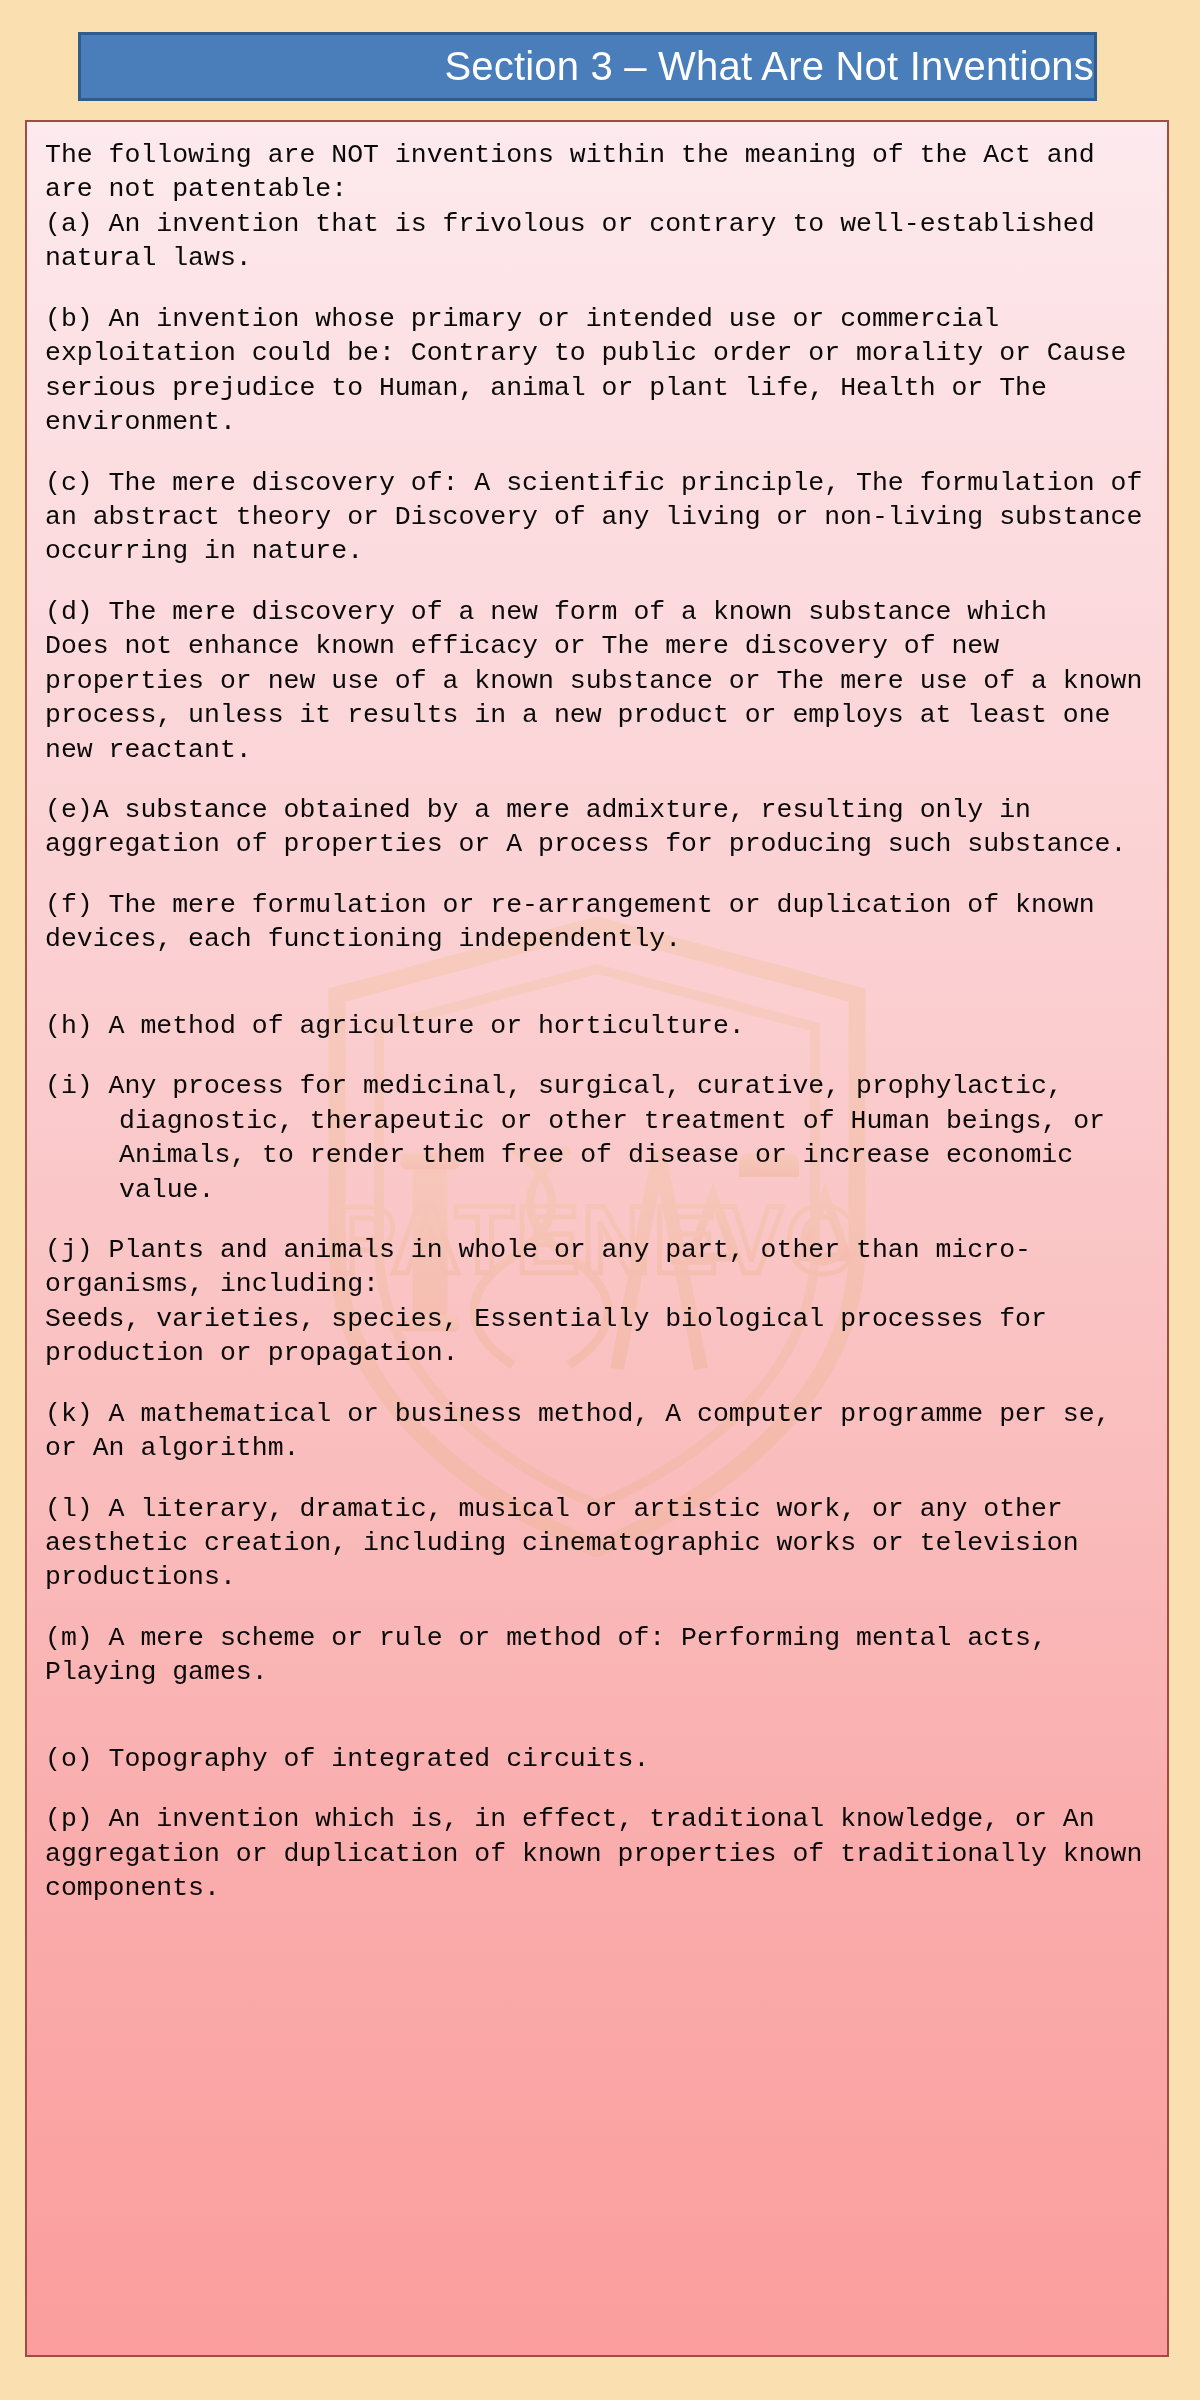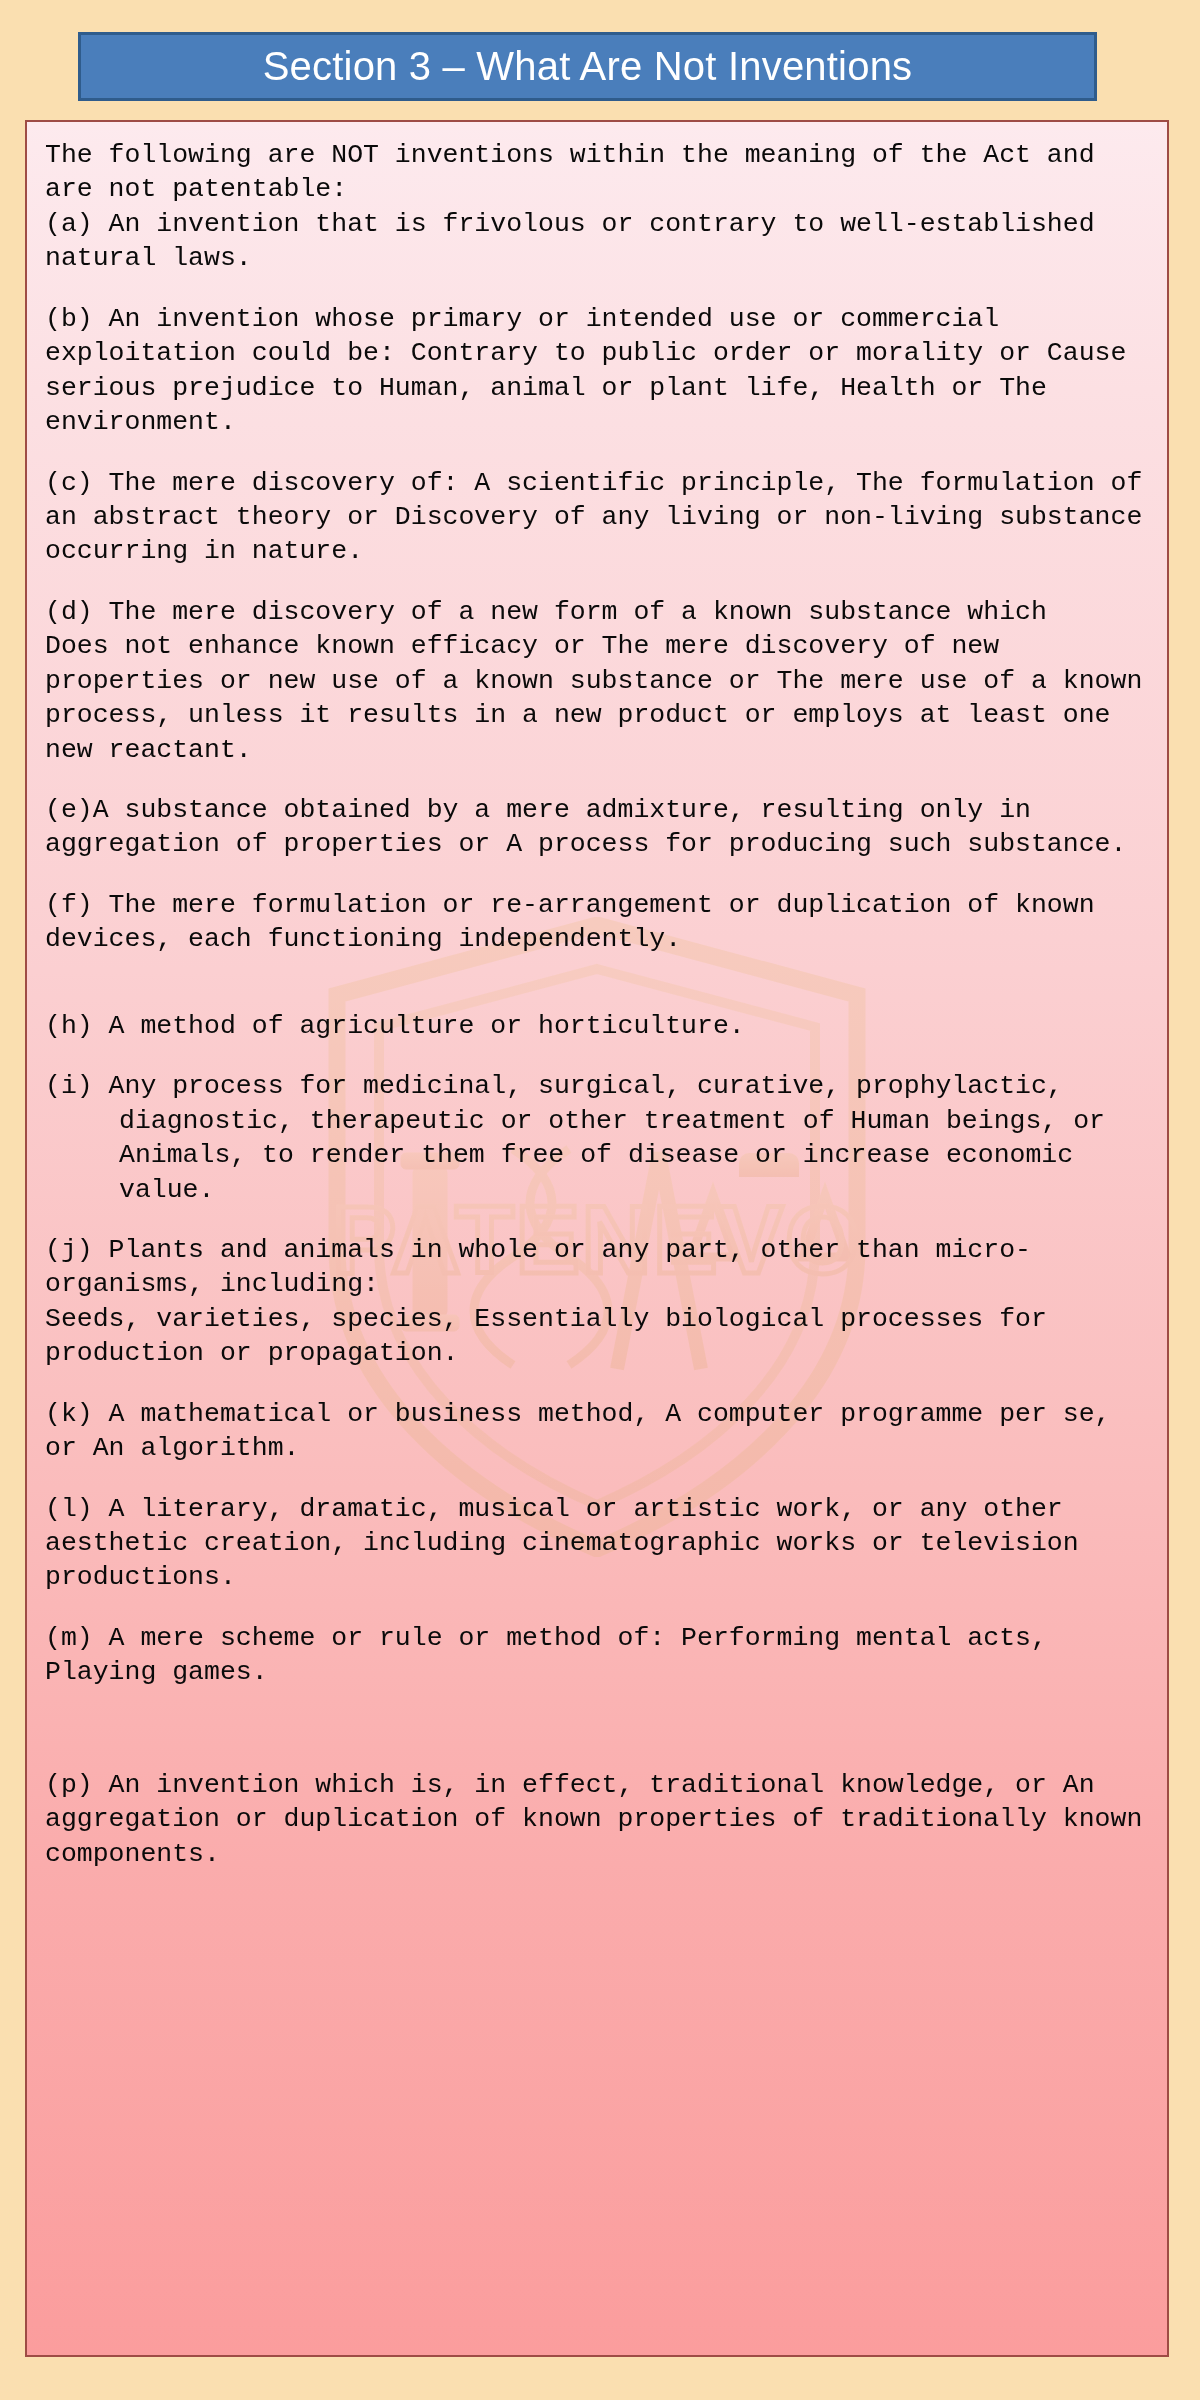--- a/index.html
+++ b/index.html
@@ -18,21 +18,21 @@
 
   
   #title-bar {
     position: absolute;
     left: 78px; top: 32px;
     width: 1019px; height: 69px;
     background: #4A7EBB;
     border: 3px solid #2F5C8C;
     display: flex;
     align-items: center;
-    justify-content: center;
+    justify-content: flex-end;
   }
   #title-text {
     color: #FFFFFF;
     font-size: 40px;
     font-weight: 400;
     letter-spacing: 0.2px;
     white-space: nowrap;
     font-family: "Liberation Sans", sans-serif;
   }
 
@@ -175,19 +175,20 @@
 
       <div class="gap"></div>
       <p class="para">(l) A literary, dramatic, musical or artistic work, or any other aesthetic creation, including cinematographic works or television productions.</p>
 
       <div class="gap"></div>
       <p class="para"> (m)  A mere scheme or rule or method of:  Performing mental acts, Playing games.</p>
 
       <div class="gap"></div>
 
       <div class="gap"></div>
+      <p class="para">(o) Topography of integrated circuits.</p>
 
       <div class="gap"></div>
       <p class="para">(p) An invention which is, in effect, traditional knowledge, or An aggregation or duplication of known properties of traditionally known components.</p>
 
     </div>
   </div>
 </div>
 
 </body></html>

